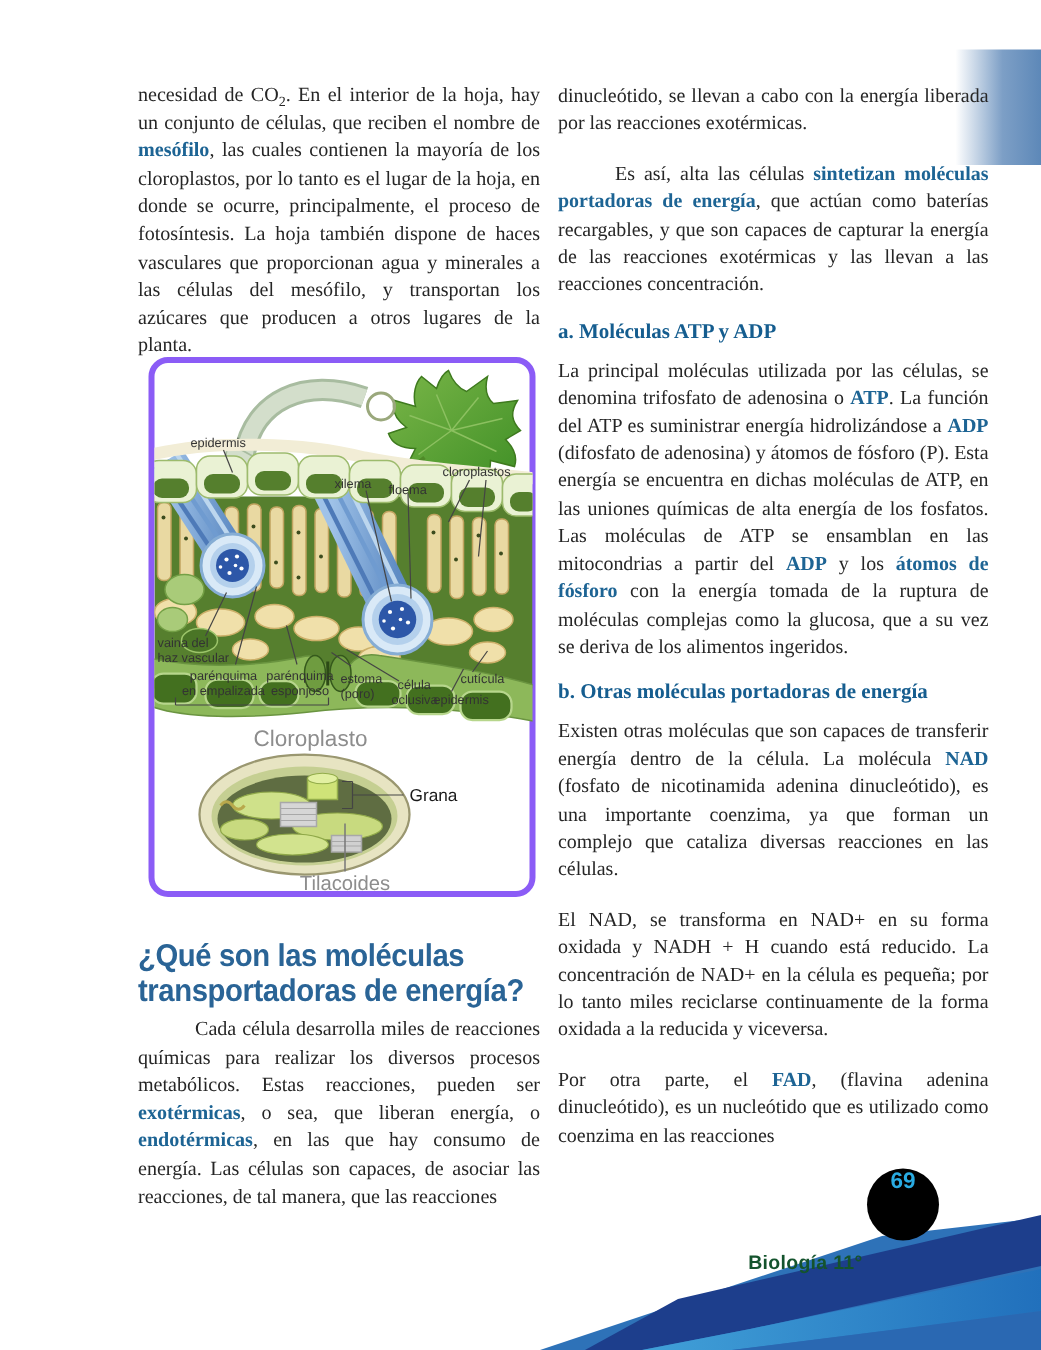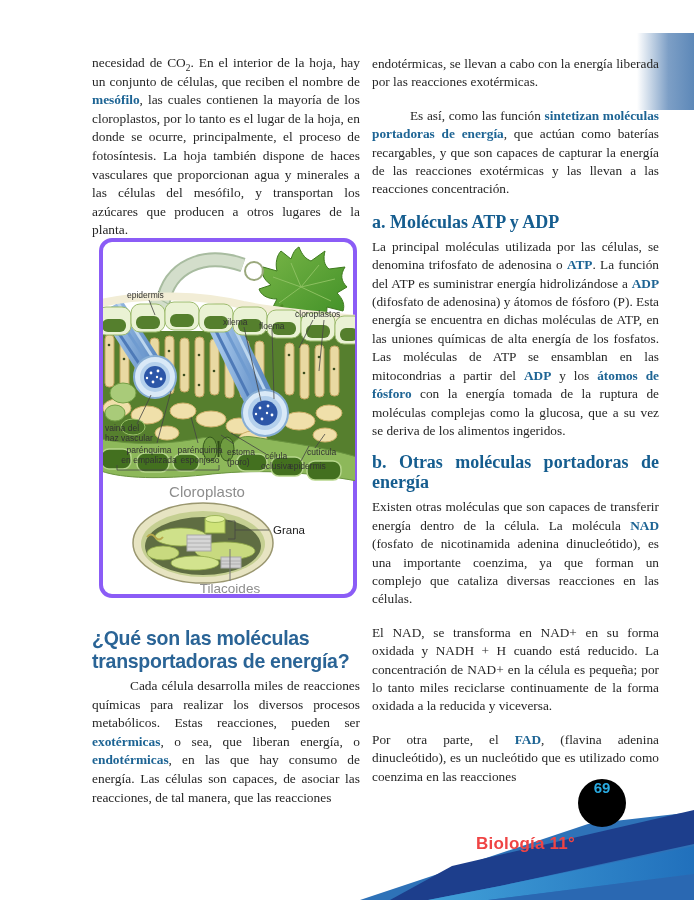--- a/index.html
+++ b/index.html
@@ -18,43 +18,43 @@
     font-size:13.4px;line-height:18.6px;text-align:justify;
   }
   .textblock p{margin:0 0 9px;}
   .indent{text-indent:38px;}
   .hl{color:#1d6494;font-weight:bold;}
   .sub{vertical-align:sub;font-size:0.7em;line-height:0;}
   .col-right{left:372px;top:55px;width:287px;font-size:13.3px;line-height:18.4px;}
   .col-right p{margin:0 0 15px;}
   h3.sec{
     color:#155d8f;font-family:"Liberation Serif", serif;
-    font-weight:bold;font-size:18px;line-height:20px;
+    font-weight:bold;font-size:14px;line-height:20px;
     margin:2px 0 6px;text-align:justify;
   }
   .qhead{
     position:absolute;left:92px;top:626px;width:300px;margin:0;
     color:#2a6496;font-family:"Liberation Sans", sans-serif;
     font-weight:bold;font-size:21px;line-height:23px;letter-spacing:-0.3px;
     transform:scaleX(0.93);transform-origin:left top;
   }
   .qhead .line{display:block;}
   .figbox{
     position:absolute;left:99px;top:238px;width:258px;height:360px;margin:0;
     border:4px solid #8b5cf6;border-radius:13px;background:#fff;box-sizing:border-box;
   }
   .figbox svg{display:block;margin:1px auto 0;}
   .fig-label{font-family:"Liberation Sans", sans-serif;font-size:8.5px;fill:#333;}
   .fig-label-gray{font-family:"Liberation Sans", sans-serif;fill:#8d8d8d;}
   .leader{stroke:#444;stroke-width:0.8;fill:none;}
   .footer-svg{position:absolute;left:0;bottom:0;}
   .course-label{
     position:absolute;top:834px;right:119px;
-    font-family:"Liberation Sans", sans-serif;font-weight:bold;font-size:17px;
-    color:#ef4444;letter-spacing:0.2px;
+    font-family:"Liberation Sans", sans-serif;font-weight:bold;font-size:13px;
+    color:#14532d;letter-spacing:0.2px;
   }
   .page-badge{
     position:absolute;left:578px;top:779px;width:48px;height:48px;border-radius:50%;
     background:#000000;display:flex;align-items:flex-start;justify-content:center;
     font-family:"Liberation Sans", sans-serif;font-weight:bold;font-size:15px;color:#29abe2;
   }
 </style>
 </head>
 <body>
 
@@ -294,22 +294,22 @@
 <h2 class="qhead">
   <span class="line">¿Qué son las moléculas</span>
   <span class="line">transportadoras de energía?</span>
 </h2>
 
 <div class="textblock" style="left:92px;top:677px;width:268px;">
   <p class="indent"><span>Cada célula desarrolla miles de reacciones químicas para realizar los diversos procesos metabólicos. Estas reacciones, pueden ser </span><span class="hl">exotérmicas</span><span>, o sea, que liberan energía, o </span><span class="hl">endotérmicas</span><span>, en las que hay consumo de energía. Las células son capaces, de asociar las reacciones, de tal manera, que las reacciones</span></p>
 </div>
 
 <div class="textblock col-right">
-  <p><span>endotérmicas, se llevan a cabo con la energía liberada por las reacciones exotérmicas.</span></p>
-  <p class="indent" style="margin-bottom:13px;"><span>Es así, como las función </span><span class="hl">sintetizan moléculas portadoras de energía</span><span>, que actúan como baterías recargables, y que son capaces de capturar la energía de las reacciones exotérmicas y las llevan a las reacciones concentración.</span></p>
+  <p><span>dinucleótido, se llevan a cabo con la energía liberada por las reacciones exotérmicas.</span></p>
+  <p class="indent" style="margin-bottom:13px;"><span>Es así, alta las células </span><span class="hl">sintetizan moléculas portadoras de energía</span><span>, que actúan como baterías recargables, y que son capaces de capturar la energía de las reacciones exotérmicas y las llevan a las reacciones concentración.</span></p>
   <h3 class="sec">a. Moléculas ATP y ADP</h3>
   <p style="margin-bottom:12px;"><span>La principal moléculas utilizada por las células, se denomina trifosfato de adenosina o </span><span class="hl">ATP</span><span>. La función del ATP es suministrar energía hidrolizándose a </span><span class="hl">ADP</span><span> (difosfato de adenosina) y átomos de fósforo (P). Esta energía se encuentra en dichas moléculas de ATP, en las uniones químicas de alta energía de los fosfatos. Las moléculas de ATP se ensamblan en las mitocondrias a partir del </span><span class="hl">ADP</span><span> y los </span><span class="hl">átomos de fósforo</span><span> con la energía tomada de la ruptura de moléculas complejas como la glucosa, que a su vez se deriva de los alimentos ingeridos.</span></p>
   <h3 class="sec">b. Otras moléculas portadoras de energía</h3>
   <p><span>Existen otras moléculas que son capaces de transferir energía dentro de la célula. La molécula </span><span class="hl">NAD</span><span> (fosfato de nicotinamida adenina dinucleótido), es una importante coenzima, ya que forman un complejo que cataliza diversas reacciones en las células.</span></p>
   <p><span>El NAD, se transforma en NAD+ en su forma oxidada y NADH + H cuando está reducido. La concentración de NAD+ en la célula es pequeña; por lo tanto miles reciclarse continuamente de la forma oxidada a la reducida y viceversa.</span></p>
   <p><span>Por otra parte, el </span><span class="hl">FAD</span><span>, (flavina adenina dinucleótido), es un nucleótido que es utilizado como coenzima en las reacciones</span></p>
 </div>
 
 <svg class="footer-svg" width="694" height="90" viewBox="0 0 694 90">
   <defs>

